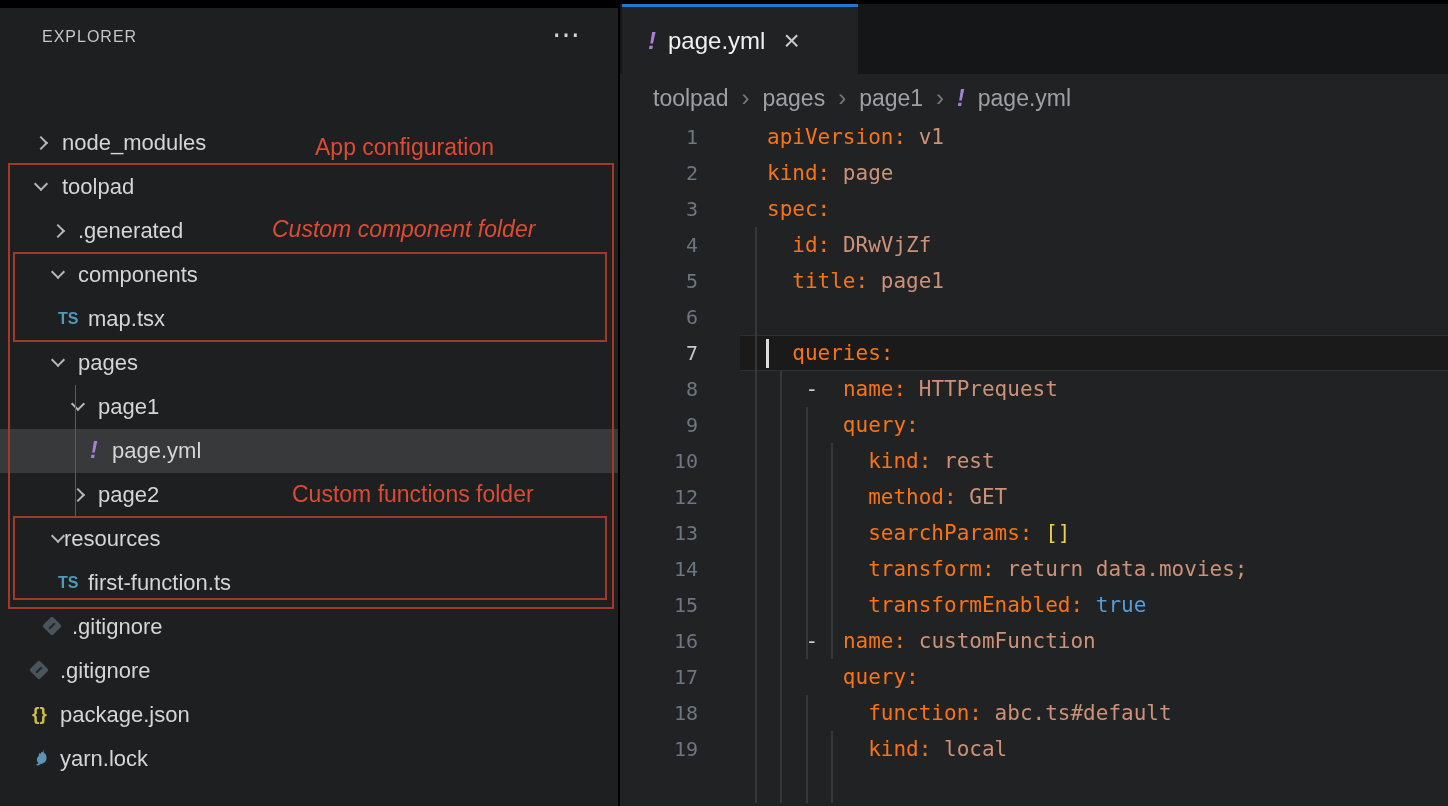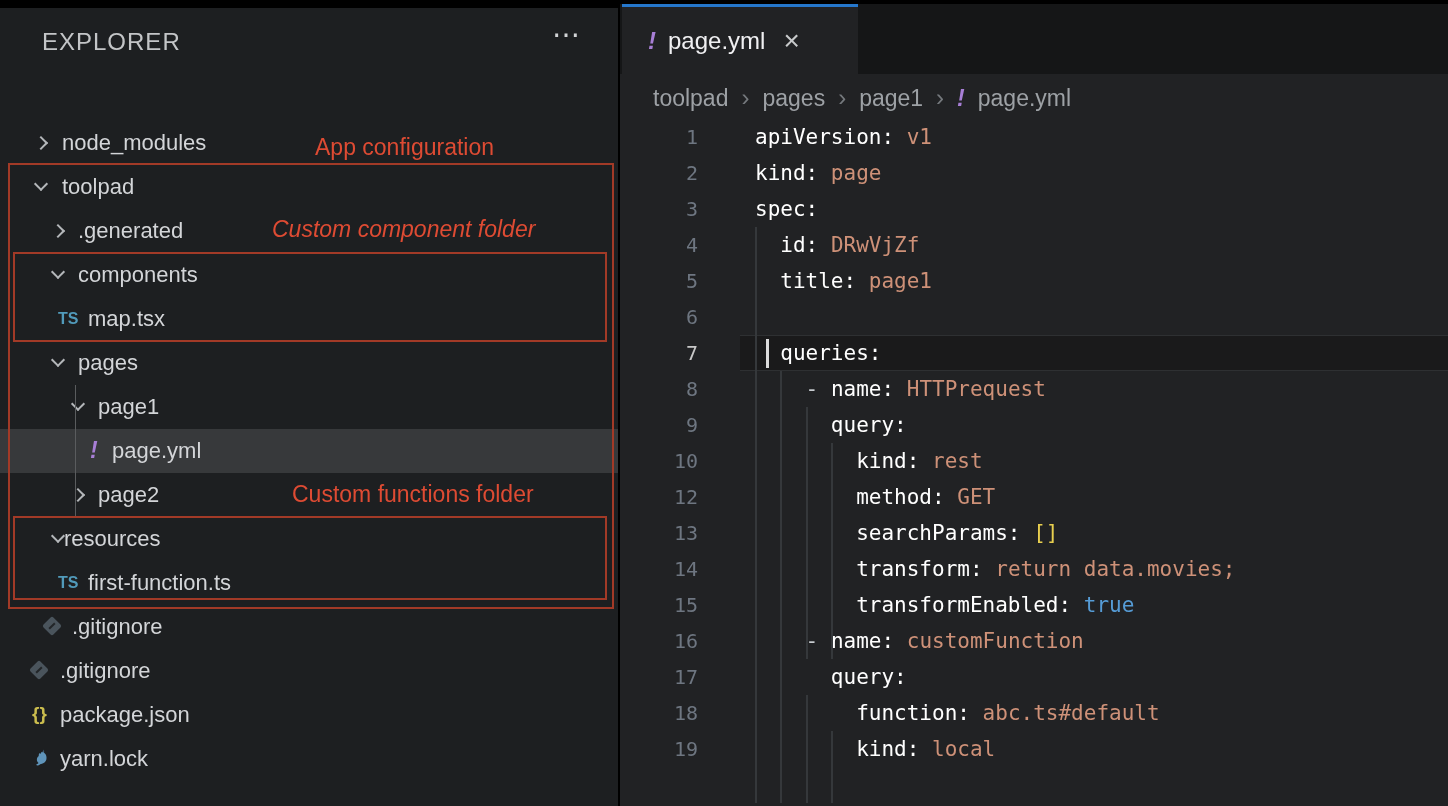--- a/index.html
+++ b/index.html
@@ -3,21 +3,21 @@
 <meta charset="utf-8">
 <style>
   * { margin:0; padding:0; box-sizing:border-box; }
   html,body { width:1448px; height:806px; background:#000; overflow:hidden;
               font-family:"Liberation Sans", sans-serif; }
 
   
   #sidebar { position:absolute; left:0; top:8px; width:618px; height:798px;
              background:#1d1f21; }
   .exp-header { position:absolute; left:0; top:10px; width:618px; height:44px; }
-  .exp-title { position:absolute; left:42px; top:10px; font-size:24px; color:#c3c5c7;
+  .exp-title { position:absolute; left:42px; top:10px; font-size:16px; color:#c3c5c7;
                letter-spacing:1px; }
   .exp-menu { position:absolute; left:552px; top:0px; font-size:28px; color:#d2d4d6;
               letter-spacing:2px; cursor:pointer; }
   #tree { position:absolute; inset:0; }
   .trow { position:absolute; left:0; width:618px; height:44px; cursor:pointer; }
   .trow.selected { background:#37393b; }
   .trow .lbl { position:absolute; top:9px; font-size:22px; color:#d3d5d8; white-space:nowrap; }
   .trow.root .lbl { font-weight:bold; color:#e8eaec; font-size:19px; top:11px; letter-spacing:0.3px; }
   .chev { position:absolute; top:17px; width:10px; height:10px;
           border-right:2px solid #b4b7ba; border-bottom:2px solid #b4b7ba; }
@@ -62,21 +62,21 @@
   #breadcrumb .sep { color:#75797d; font-size:24px; }
   #breadcrumb .bc-tp { color:#a87fd6; font-weight:bold; font-style:italic; font-size:23px; }
   #breadcrumb .crumb { cursor:pointer; }
 
   #code { position:absolute; left:0; top:115px; width:828px; height:687px;
           font-family:"DejaVu Sans Mono", monospace; }
   .cline { position:relative; height:36px; display:flex; align-items:center; z-index:1; }
   .ln { width:78px; text-align:right; font-size:20px; color:#6e7681; flex:0 0 78px; }
   .ln.on { color:#c8c8c8; }
   .ctxt { margin-left:57px; white-space:pre; font-size:21px; color:#d4d4d4; }
-  .tok-k { color:#ffffff; }
+  .tok-k { color:#f97316;margin-left:12px; }
   .tok-v { color:#ce9178; }
   .tok-y { color:#e8cf4f; }
   .tok-b { color:#569cd6; }
   .tok-d { color:#c8ccd0; }
   .iguide { position:absolute; width:1.5px; background:#35383b; z-index:0; }
   #g1 { left:135px; top:108px; height:576px; }
   #g2 { left:160px; top:252px; height:432px; }
   #g3 { left:186px; top:288px; height:252px; }
   #g4 { left:186px; top:576px; height:108px; }
   #g5 { left:211px; top:324px; height:216px; }

